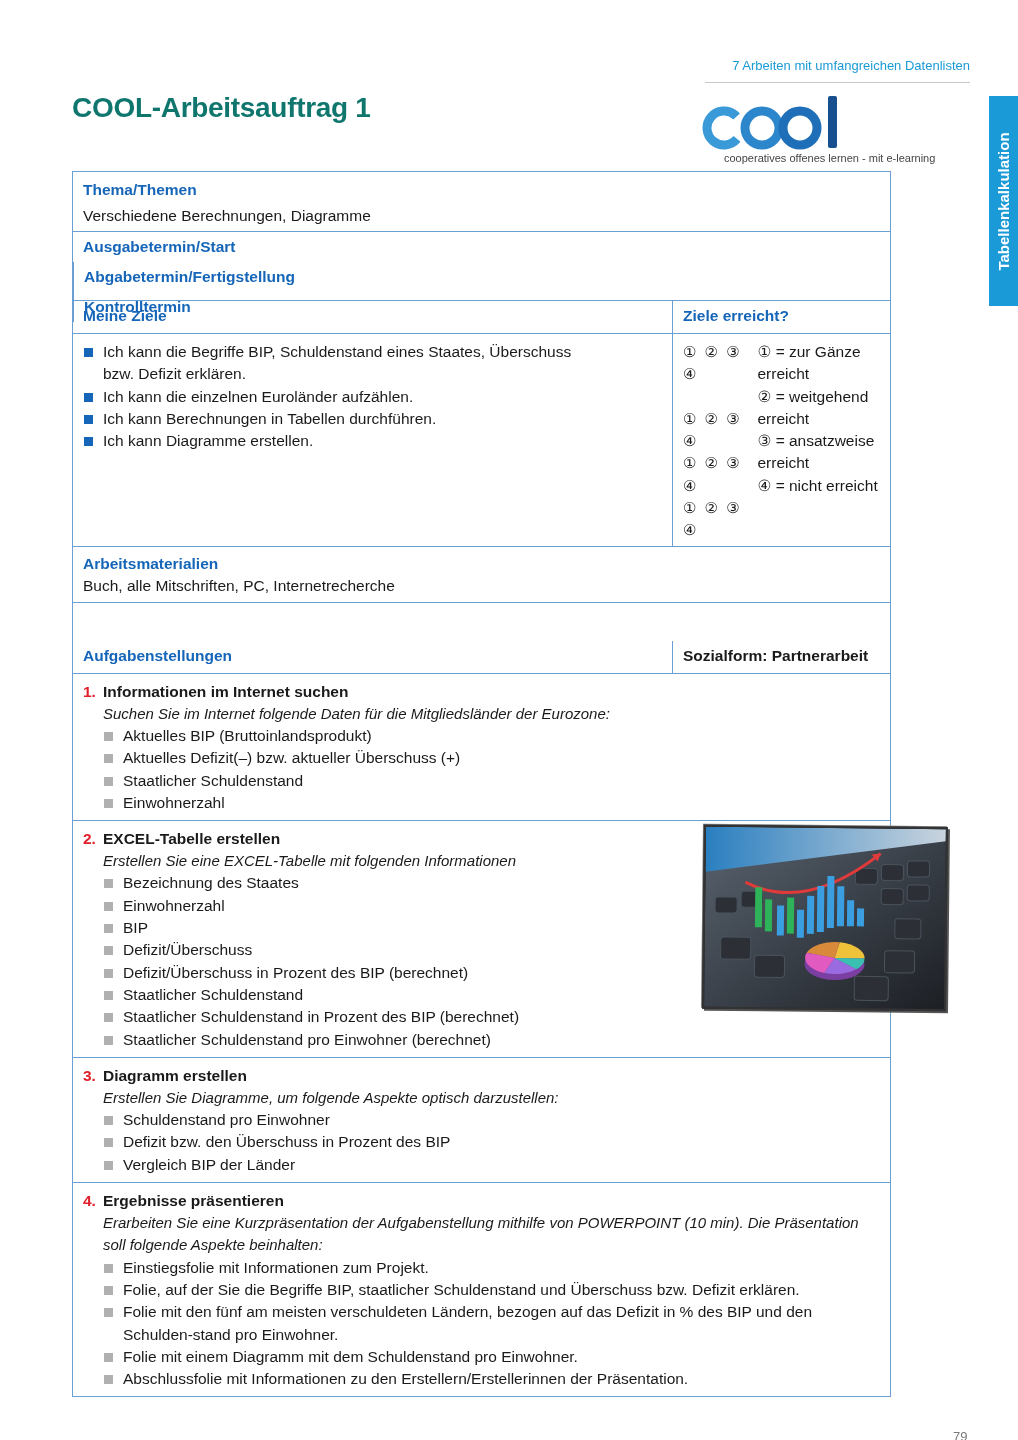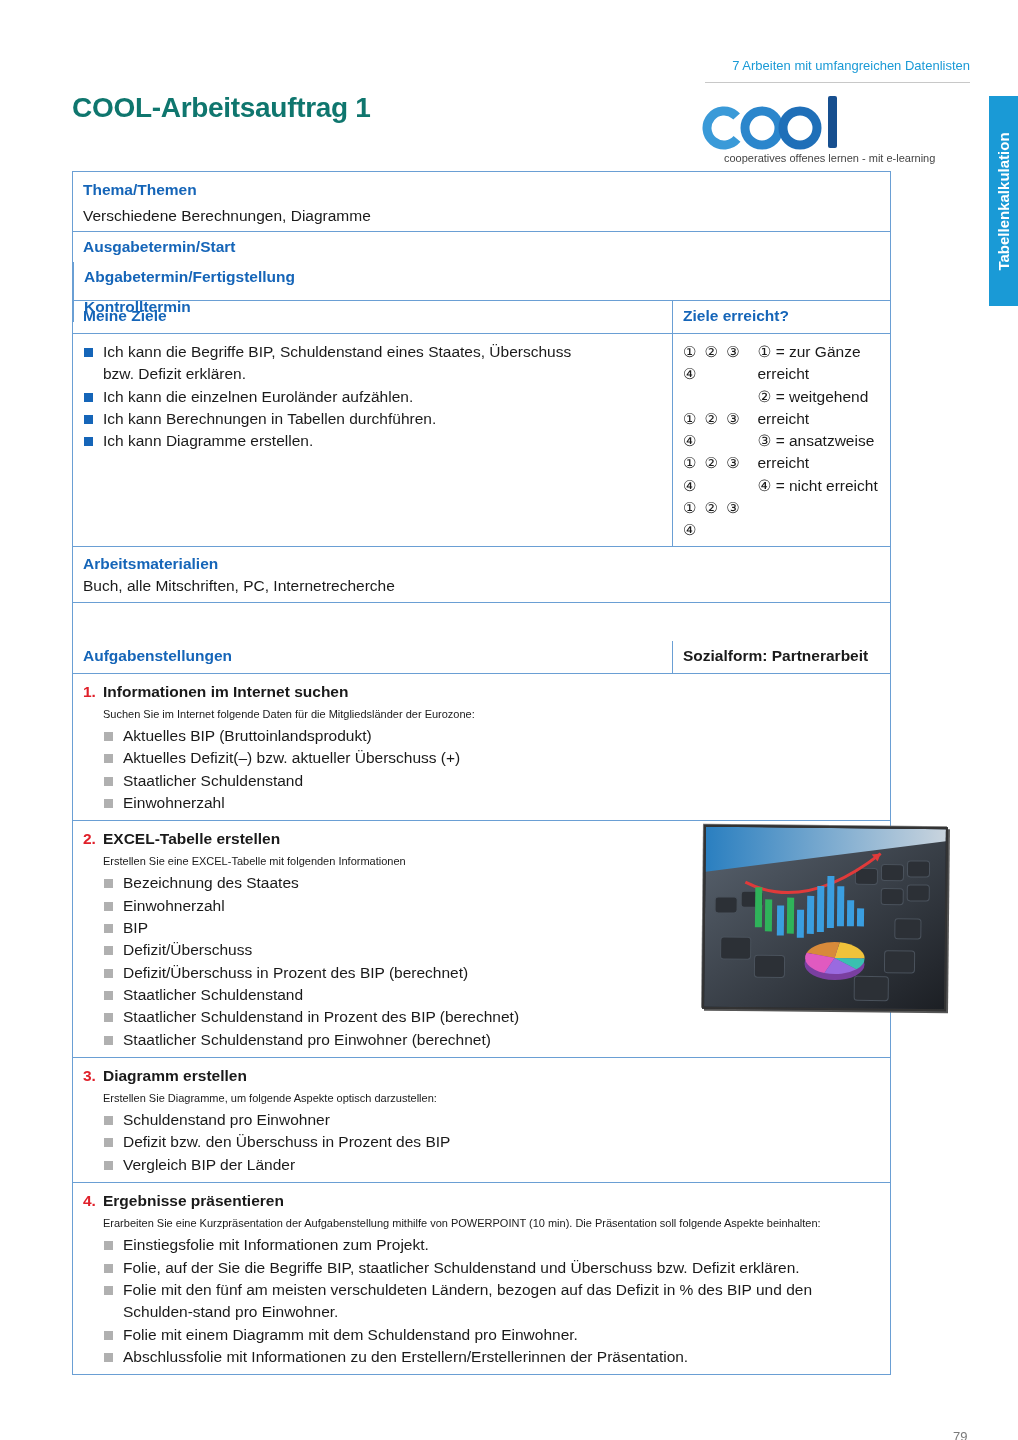--- a/index.html
+++ b/index.html
@@ -52,21 +52,21 @@
     content: ""; position: absolute; left: 1px; top: 7px; width: 9px; height: 9px; background: #b0b0b0;
   }
   .rating-col { width: 105px; font-size: 15px; line-height: 22.3px; letter-spacing: 2px; }
   .legend-col { font-size: 15.5px; line-height: 22.3px; }
 
   .task { padding: 7px 10px 6px 10px; }
   .task-head { display: flex; font-size: 15.5px; line-height: 22px; }
   .task-num { color: #e0202a; font-weight: bold; width: 20px; }
   .task-title { font-weight: bold; }
   .task-body { padding-left: 20px; }
-  .task-intro { font-size: 11px; line-height: 22.3px; }
+  .task-intro { font-size: 15px; line-height: 22.3px; font-style: italic; }
 
   .photo {
     position: absolute; left: 703px; top: 826px; width: 240px; height: 180px; overflow: hidden;
     border: 2px solid #333; box-shadow: 2px 2px 0 #555, -1px -1px 0 #777;
     transform: rotate(0.6deg); background: #2a2e36;
   }
   .page-number {
     position: absolute; top: 1429px; left: 953px; font-size: 13px; font-weight: normal; color: #7a7a7a;
   }
 </style>

